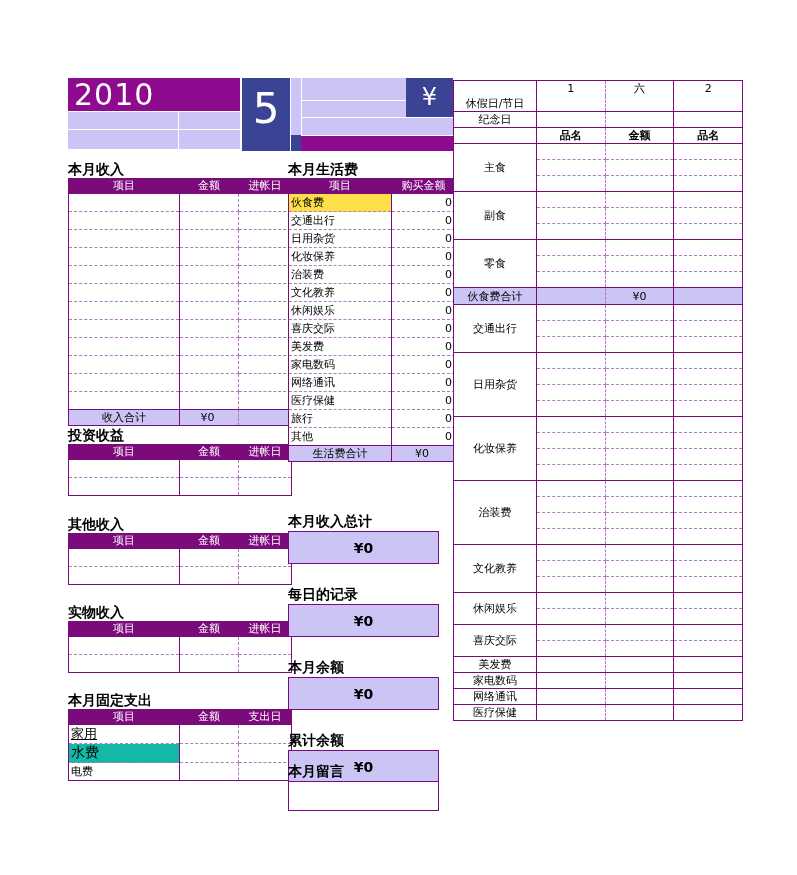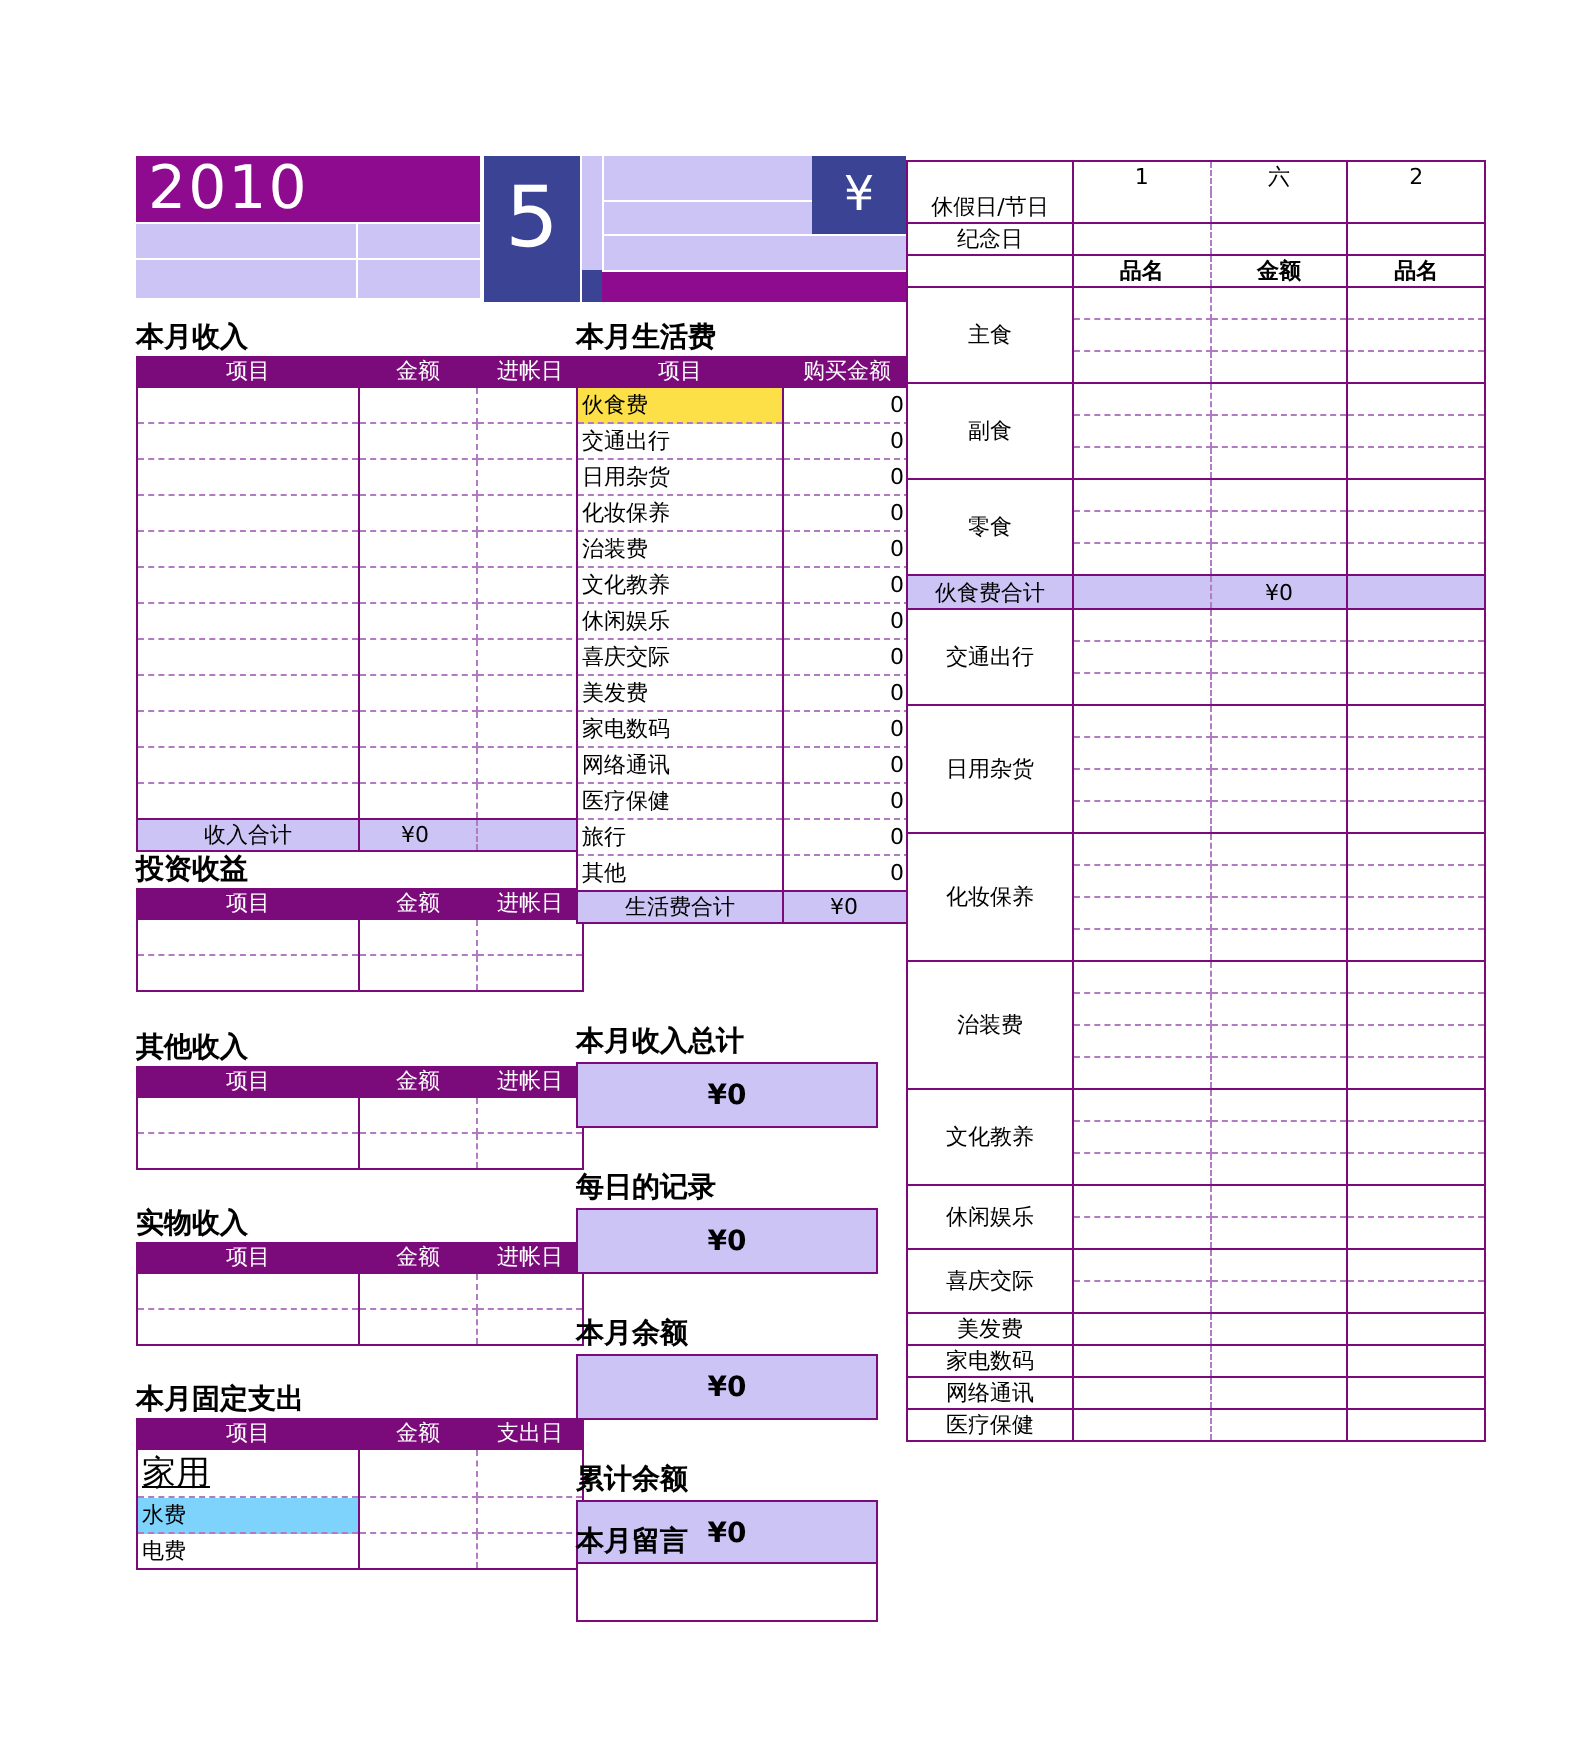--- a/index.html
+++ b/index.html
@@ -283,26 +283,26 @@
     <table class="tblIncome boxOuter">
       <tbody>
           <tr>
         <td class="pHead colA">项目</td>
         <td class="pHead colB">金额</td>
         <td class="pHead colC">支出日</td>
       </tr>
       </tbody>
         <tbody id="fixed-expense-rows">
           <tr>
-            <td class="solR dotB lbl" style="height: 17px; font-size: 17px; background: rgb(255, 255, 255); text-decoration: underline;">家用</td>
-            <td class="dotR dotB" style="height: 17px; background: rgb(255, 255, 255);"></td>
-            <td class="dotB" style="height: 17px; background: rgb(255, 255, 255);"></td>
-          </tr>
-          <tr>
-            <td class="solR dotB lbl" style="height: 17px; font-size: 11px; background: #7dd3fc;">水费</td>
+            <td class="solR dotB lbl" style="height: 17px; font-size: 13px; background: rgb(255, 255, 255); text-decoration: underline;">家用</td>
+            <td class="dotR dotB" style="height: 17px; background: rgb(255, 255, 255);"></td>
+            <td class="dotB" style="height: 17px; background: rgb(255, 255, 255);"></td>
+          </tr>
+          <tr>
+            <td class="solR dotB lbl" style="height: 17px; font-size: 14px; background: #14b8a6;">水费</td>
             <td class="dotR dotB" style="height: 17px; background: rgb(255, 255, 255);"></td>
             <td class="dotB" style="height: 17px; background: rgb(255, 255, 255);"></td>
           </tr>
           <tr>
             <td class="solR dotB lbl" style="height: 17px; font-size: 11px; background: rgb(255, 255, 255);">电费</td>
             <td class="dotR dotB" style="height: 17px; background: rgb(255, 255, 255);"></td>
             <td class="dotB" style="height: 17px; background: rgb(255, 255, 255);"></td>
           </tr>
         </tbody>
     </table>

